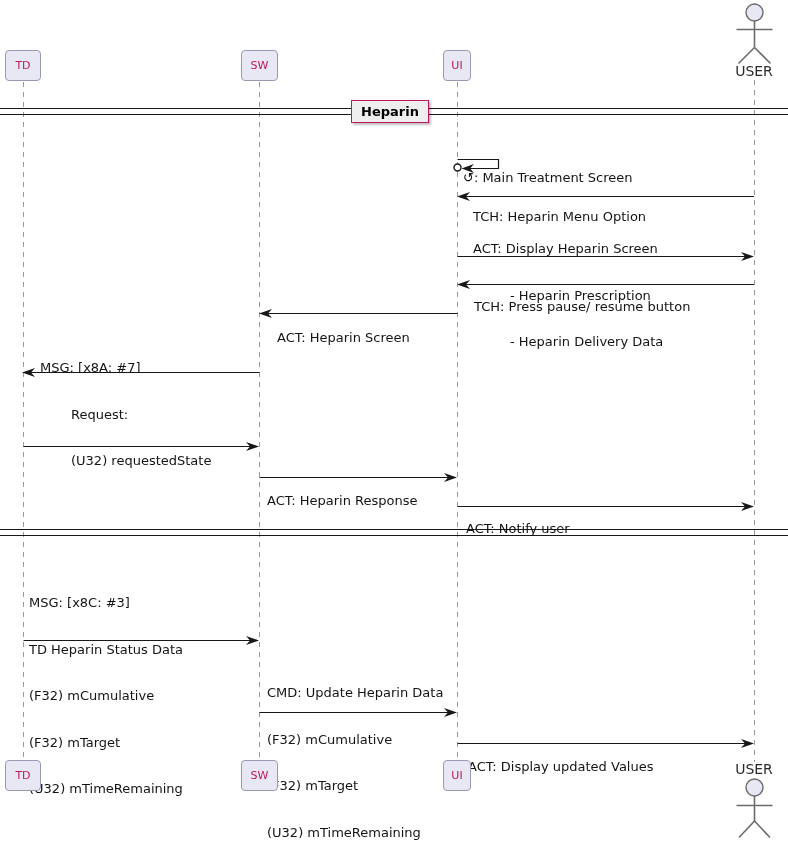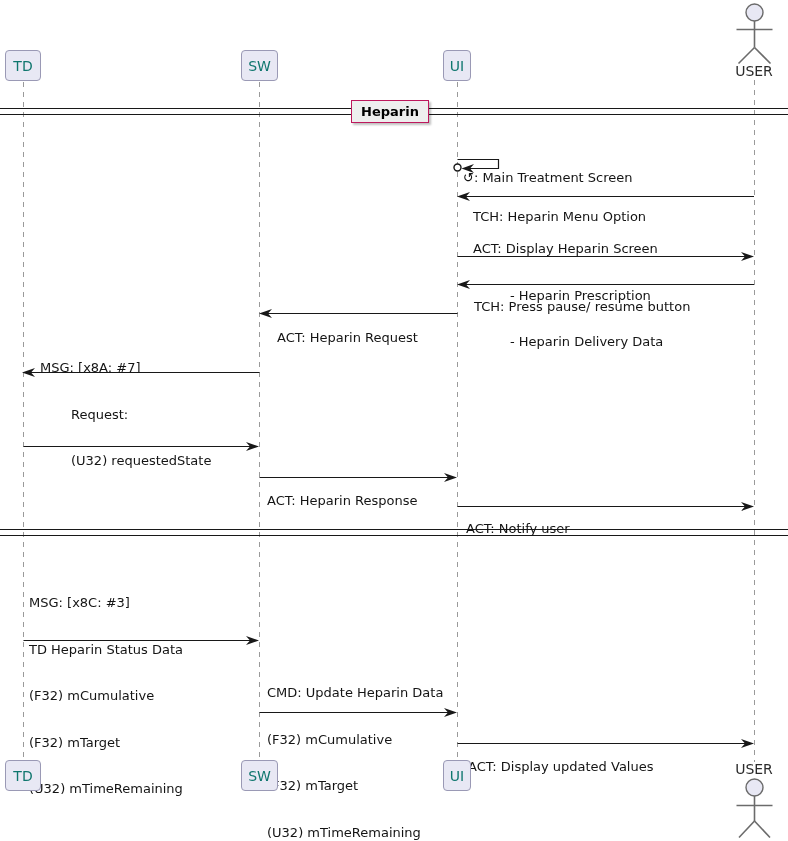--- a/index.html
+++ b/index.html
@@ -20,21 +20,21 @@
   .divline{stroke:var(--line);stroke-width:1;fill:none;}
   .aline{stroke:var(--line);stroke-width:1.2;fill:none;}
   .ahead{fill:var(--line);stroke:none;}
   .actor-stroke{stroke:var(--actor);stroke-width:1.6;fill:none;}
   .actor-head{fill:var(--participant-fill);stroke:var(--actor);stroke-width:1.4;}
   .self-circle{fill:#fff;stroke:var(--line);stroke-width:1.4;}
   .pbox{
     position:absolute;background:var(--participant-fill);
     border:1px solid var(--participant-border);border-radius:4px;
     display:flex;align-items:center;justify-content:center;
-    font-size:14px;color:#0f766e;
+    font-size:11px;color:#be185d;
   }
   .actor-label{
     position:absolute;width:80px;text-align:center;
     font-size:14px;color:#2b2b2b;
   }
   .divider{
     position:absolute;background:var(--divider-fill);
     border:1px solid #be185d;
     display:flex;align-items:center;justify-content:center;
     font-size:13px;font-weight:bold;color:#000;
@@ -163,21 +163,21 @@
     <span>ACT: Display Heparin Screen</span>
     <span>- Heparin Prescription</span>
     <span>- Heparin Delivery Data</span>
   </div>
 
   <div class="mlabel" style="left:474px;top:268px;">
     <span>TCH: Press pause/ resume button</span>
   </div>
 
   <div class="mlabel" style="left:277px;top:299px;">
-    <span>ACT: Heparin Request</span>
+    <span>ACT: Heparin Screen</span>
   </div>
 
   <div class="mlabel ind31" style="left:40px;top:329px;">
     <span>MSG: [x8A: #7]</span>
     <span>Request:</span>
     <span>(U32) requestedState</span>
   </div>
 
 
   <div class="mlabel" style="left:267px;top:462px;">

